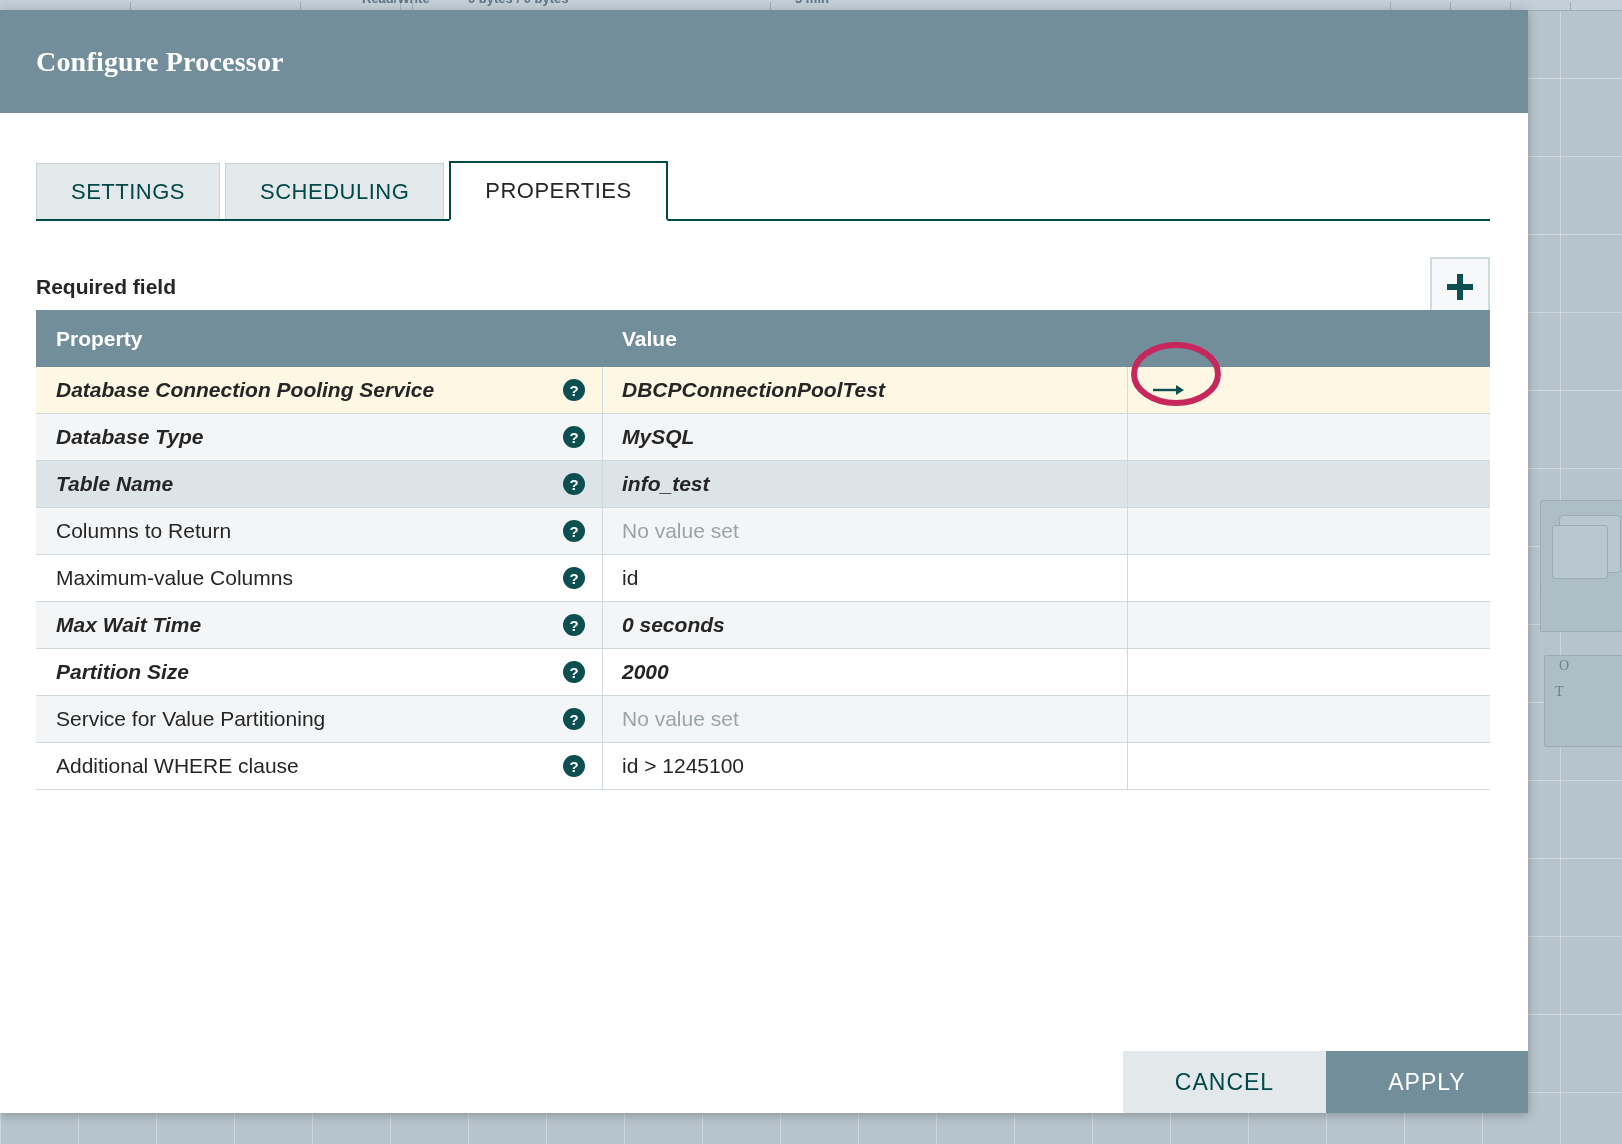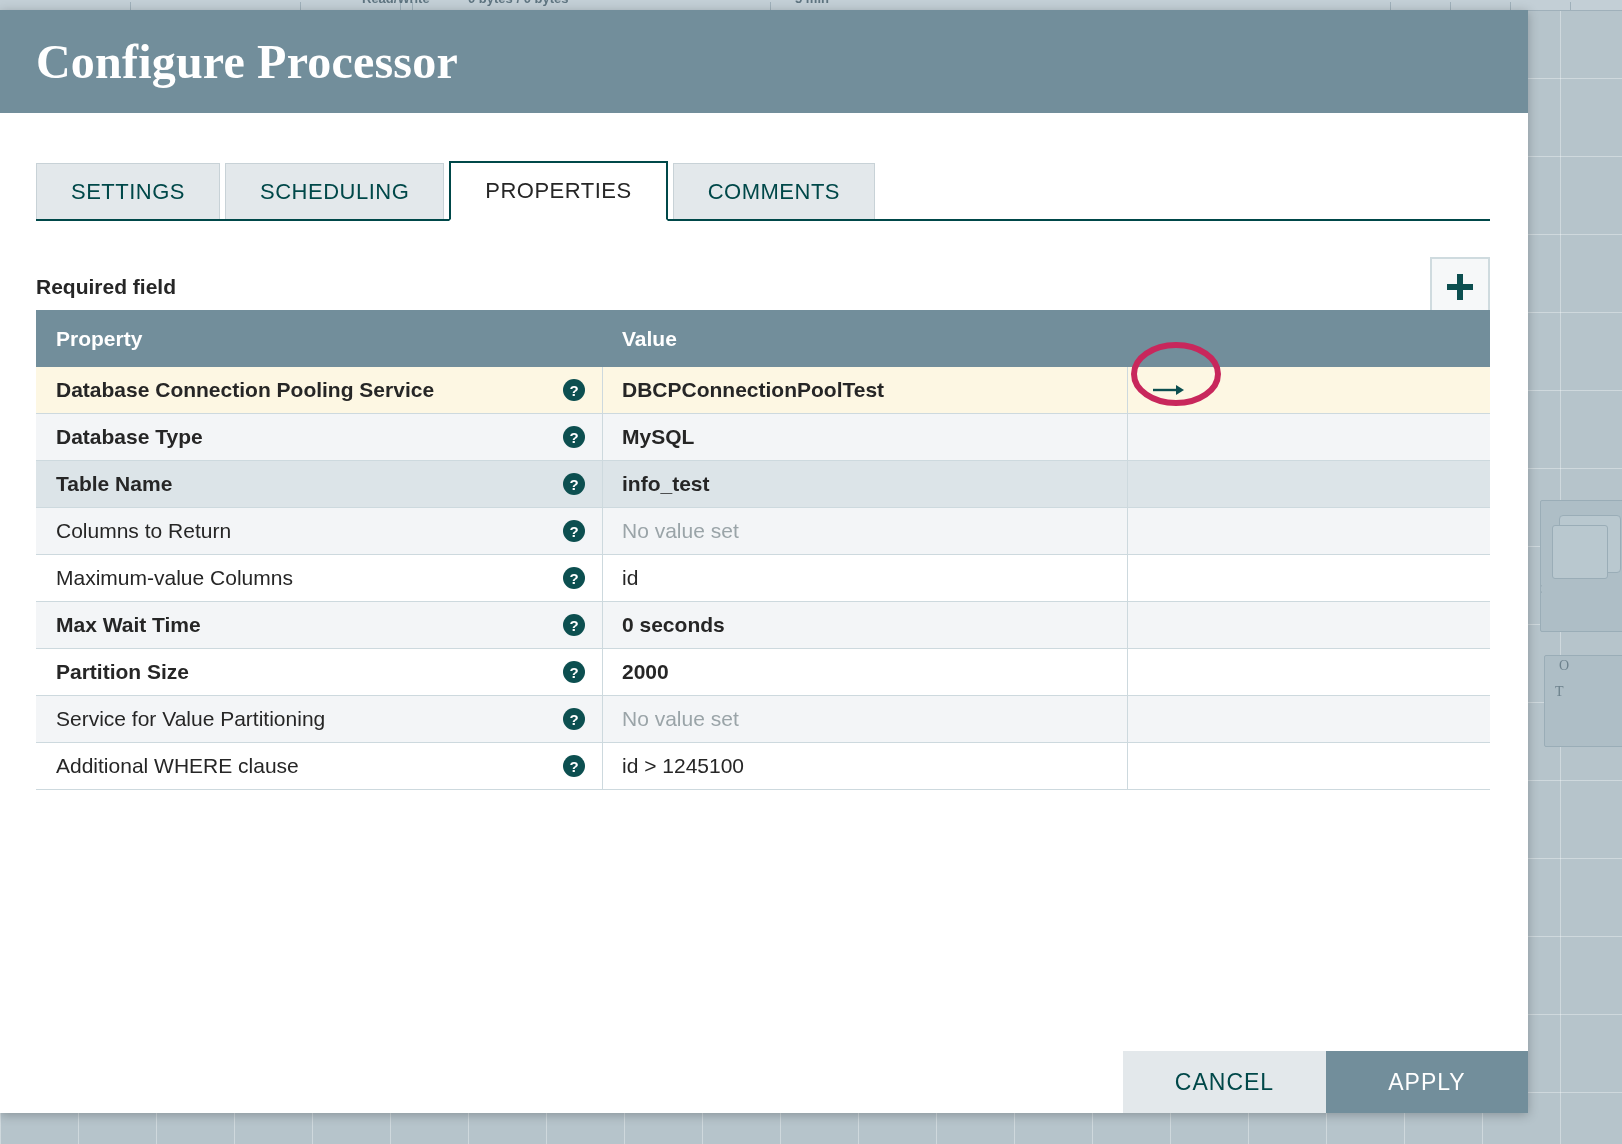--- a/index.html
+++ b/index.html
@@ -92,21 +92,21 @@
 
   #dialog-header {
     height: 103px;
     background: #728e9b;
     display: flex;
     align-items: center;
   }
   #dialog-title {
     font-family: "Liberation Serif", serif;
     font-weight: bold;
-    font-size: 48px;
+    font-size: 28px;
     color: #ffffff;
     padding-left: 36px;
     letter-spacing: 0.2px;
   }
 
   
   #tabbar {
     position: absolute;
     left: 36px;
     top: 147px;
@@ -224,21 +224,21 @@
     color: #262626;
     border-right: 1px solid #cdd9de;
   }
   .pcell-act {
     flex: 1;
     box-sizing: border-box;
     display: flex;
     align-items: center;
     padding-left: 24px;
   }
-  .req .pname, .req .pcell-val { font-weight: bold; }
+  .req .pname, .req .pcell-val { font-weight: bold; font-style: italic; }
   .novalue { color: #9aa4a8; }
   .arrow-icon { display: block; }
 
   
   .tint-highlight { background: #fdf7e3; }
   .tint-light     { background: #f3f5f7; }
   .tint-mid       { background: #dce4e8; }
   .tint-white     { background: #ffffff; }
 
   
@@ -320,21 +320,20 @@
 <div id="dialog">
 
   <div id="dialog-header">
     <div id="dialog-title">Configure Processor</div>
   </div>
 
   <div id="tabbar">
     <div class="tab">SETTINGS</div>
     <div class="tab">SCHEDULING</div>
     <div class="tab active">PROPERTIES</div>
-    <div class="tab">COMMENTS</div>
   </div>
 
   <div id="required-bar">
     <div id="required-label">Required field</div>
     <div id="add-property-button">
       <svg width="30" height="30" viewBox="0 0 30 30">
         <rect x="12" y="2" width="6" height="26" fill="#0c4f50"></rect>
         <rect x="2" y="12" width="26" height="6" fill="#0c4f50"></rect>
       </svg>
     </div>

